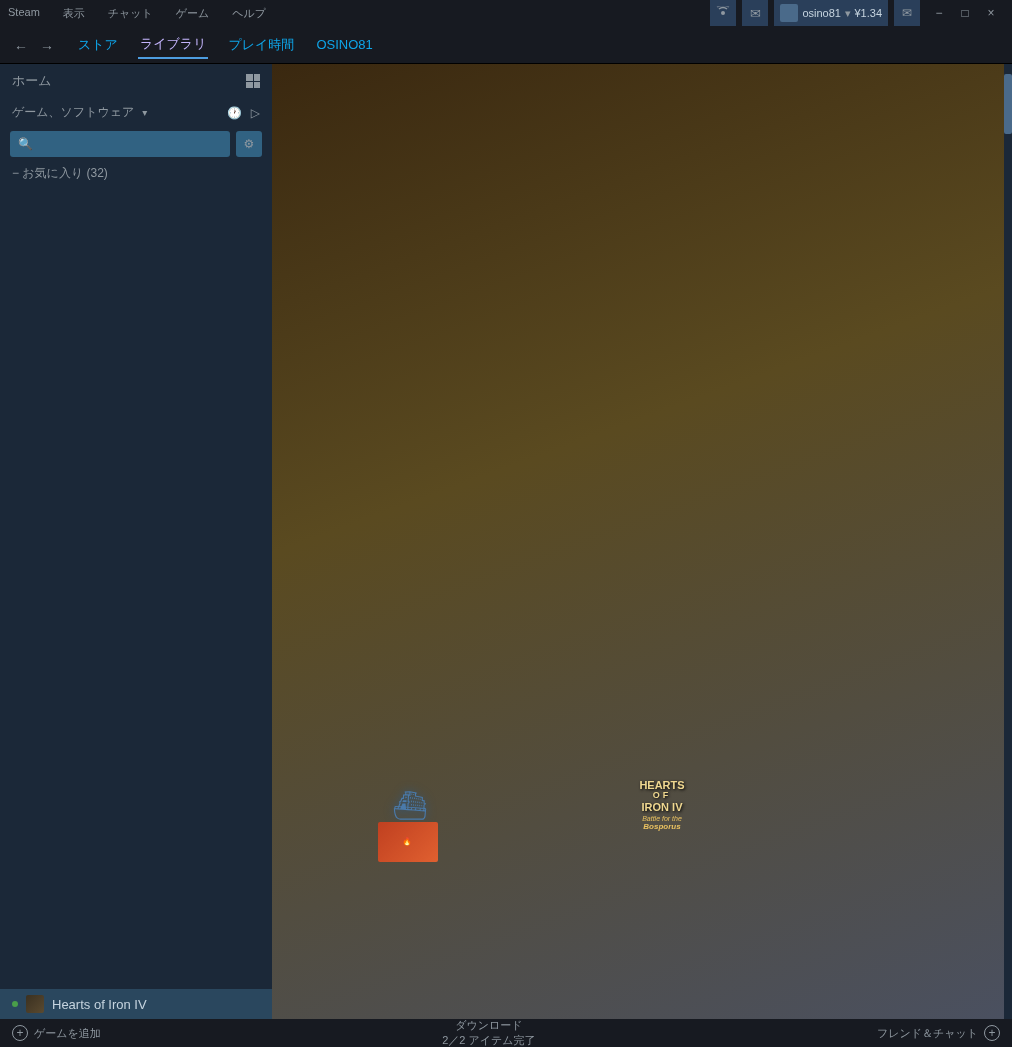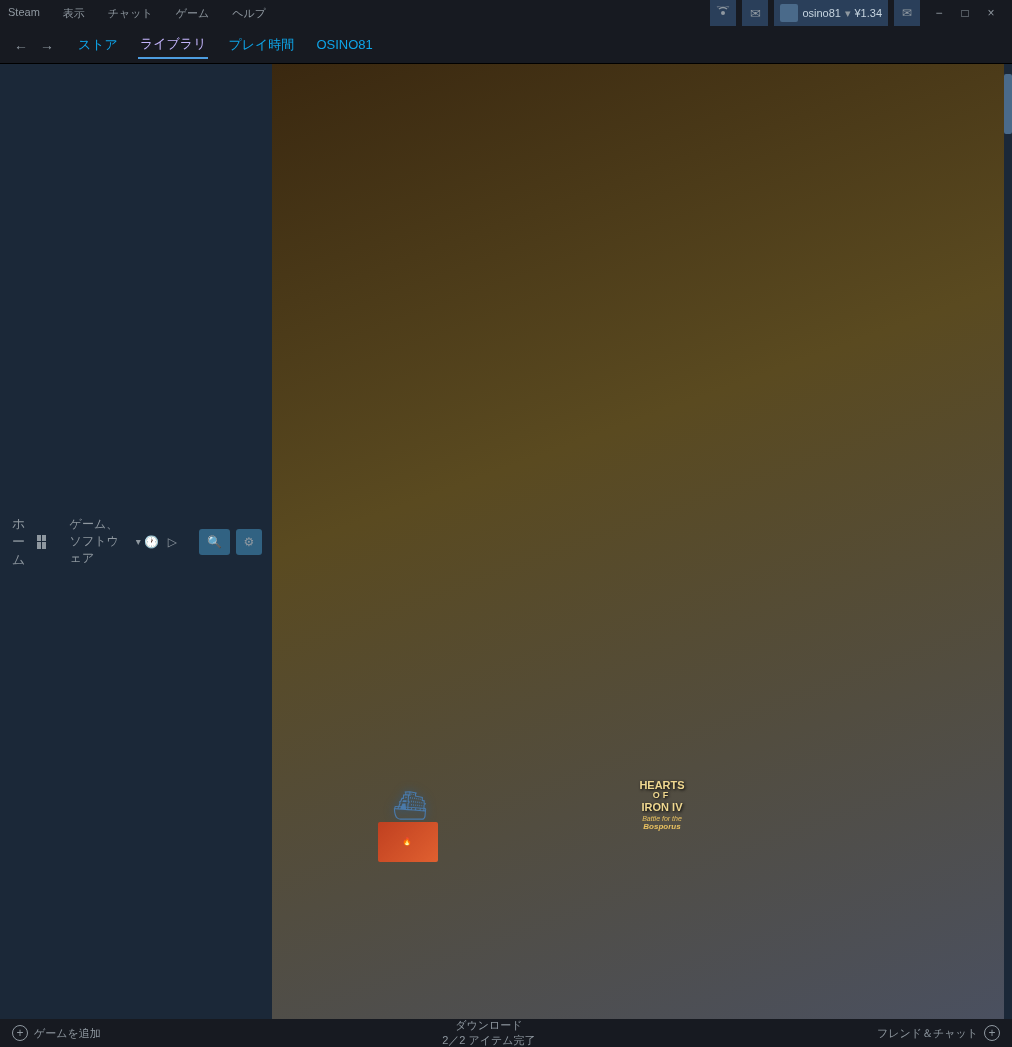--- a/index.html
+++ b/index.html
@@ -113,22 +113,23 @@
       display: flex;
       height: calc(1047px - 26px - 38px - 28px);
     }
 
     
     #sidebar {
       width: 272px;
       background: #1b2838;
       flex-shrink: 0;
       display: flex;
-      flex-direction: row;
+      flex-direction: column;
       overflow: hidden;
+      text-align: right;
     }
     #sidebar-home {
       padding: 8px 12px;
       font-size: 13px;
       color: #8f98a0;
       display: flex;
       align-items: center;
       justify-content: space-between;
       cursor: pointer;
     }
@@ -612,23 +613,31 @@
 
     <div style="display:flex; align-items:center; margin: 4px 10px; gap:6px;">
       <div style="flex:1; background:#316282; height:26px; border-radius:3px; display:flex; align-items:center; padding:0 8px; gap:4px;">
         <span style="color:#8f98a0; font-size:12px;">🔍</span>
       </div>
       <div style="background:#316282; height:26px; width:26px; border-radius:3px; display:flex; align-items:center; justify-content:center;">
         <span style="color:#8f98a0; font-size:12px;">⚙</span>
       </div>
     </div>
 
+    <div class="sidebar-favorites">
+      <span>− お気に入り (32)</span>
+    </div>
 
     <div style="flex:1; background:#1b2838;"></div>
 
+    <div class="sidebar-game-item">
+      <div class="game-status-dot"></div>
+      <div class="game-icon" style="background: linear-gradient(135deg, #3a3020, #5a4a30);"></div>
+      <span style="font-size:13px; color:#c6d4df;">Hearts of Iron IV</span>
+    </div>
   </div>
 
   <div id="content">
     <div id="content-scroll">
 
       <div id="game-banner">
 
         <div style="position:absolute; inset:0; background: linear-gradient(160deg, #3a2810 0%, #4a3a1a 20%, #6a5a30 40%, #8a7a50 55%, #5a7080 75%, #3a5060 100%); opacity:0.9;"></div>
 
         <div style="position:absolute; bottom:0; left:0; right:0; height:120px; background: linear-gradient(to top, rgba(10,10,10,0.7), transparent);"></div>

